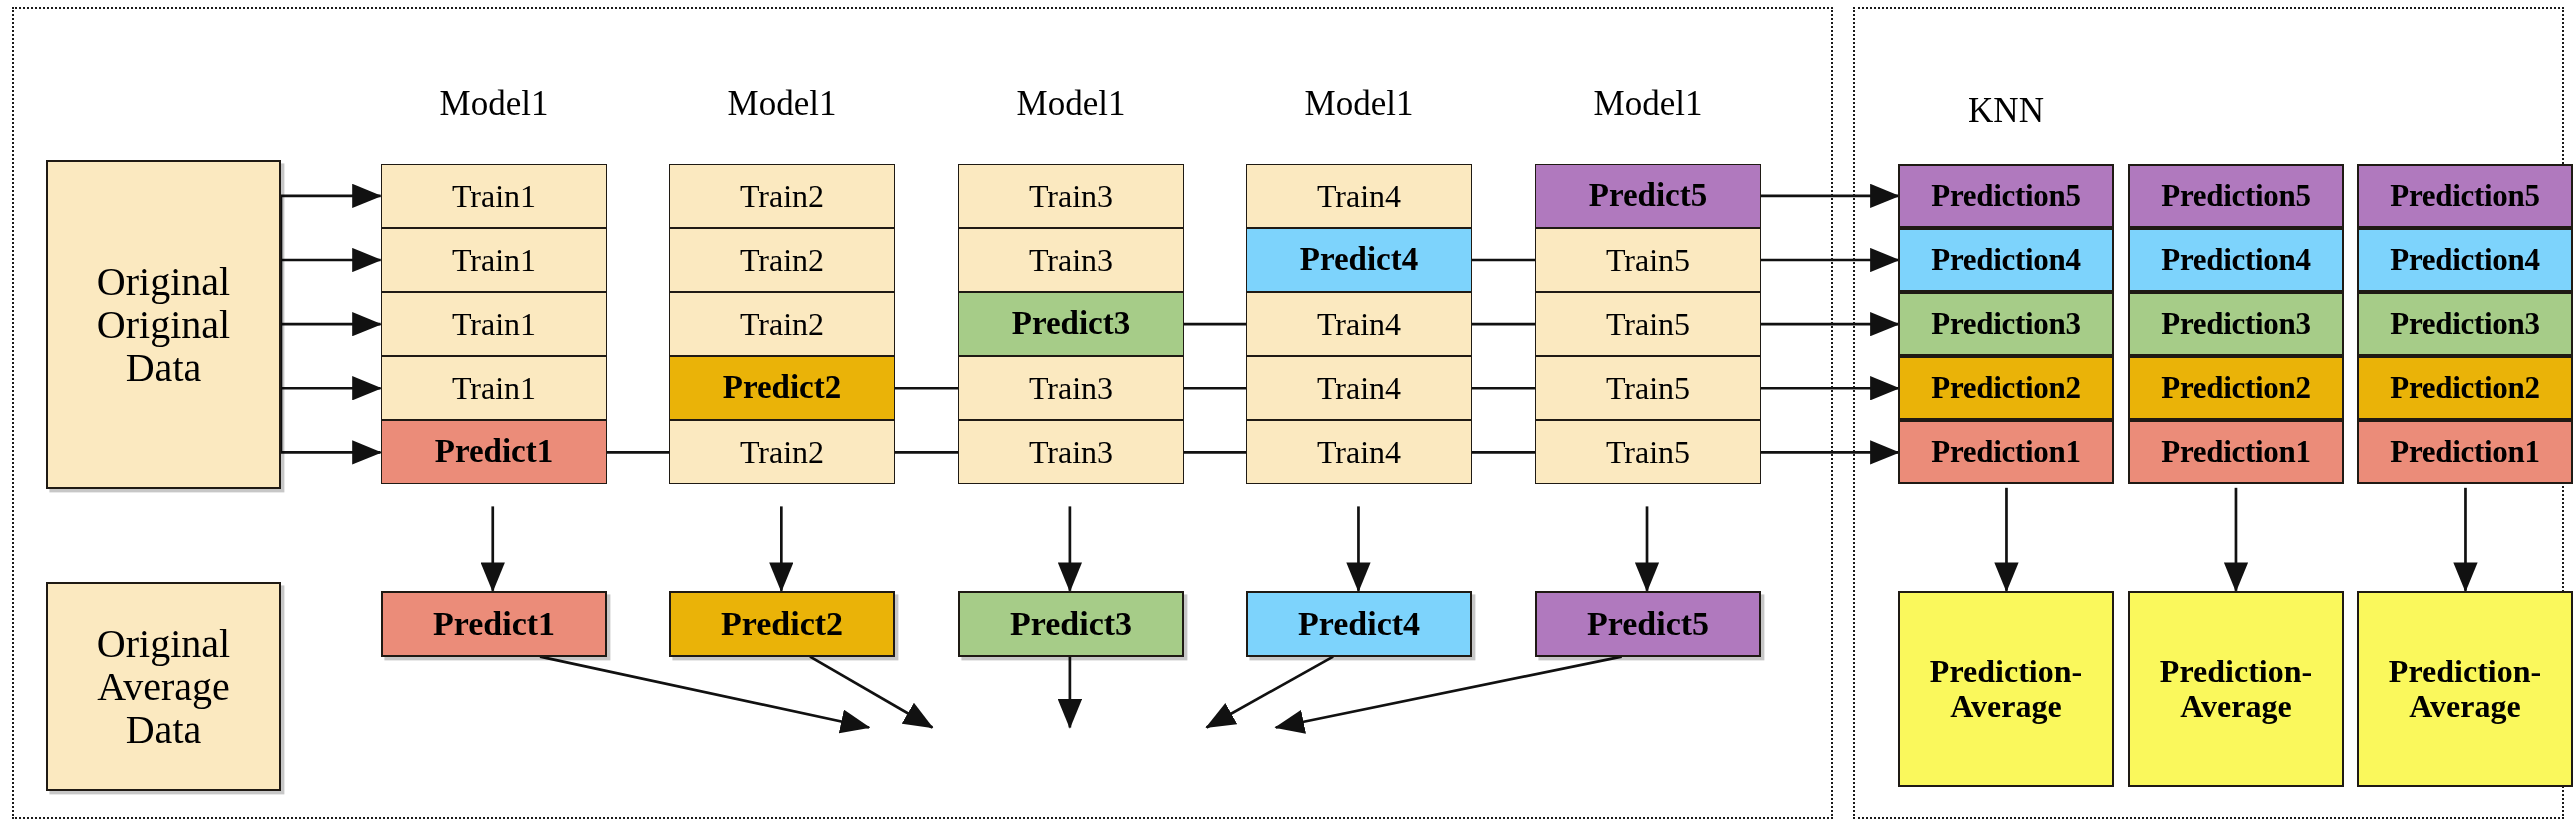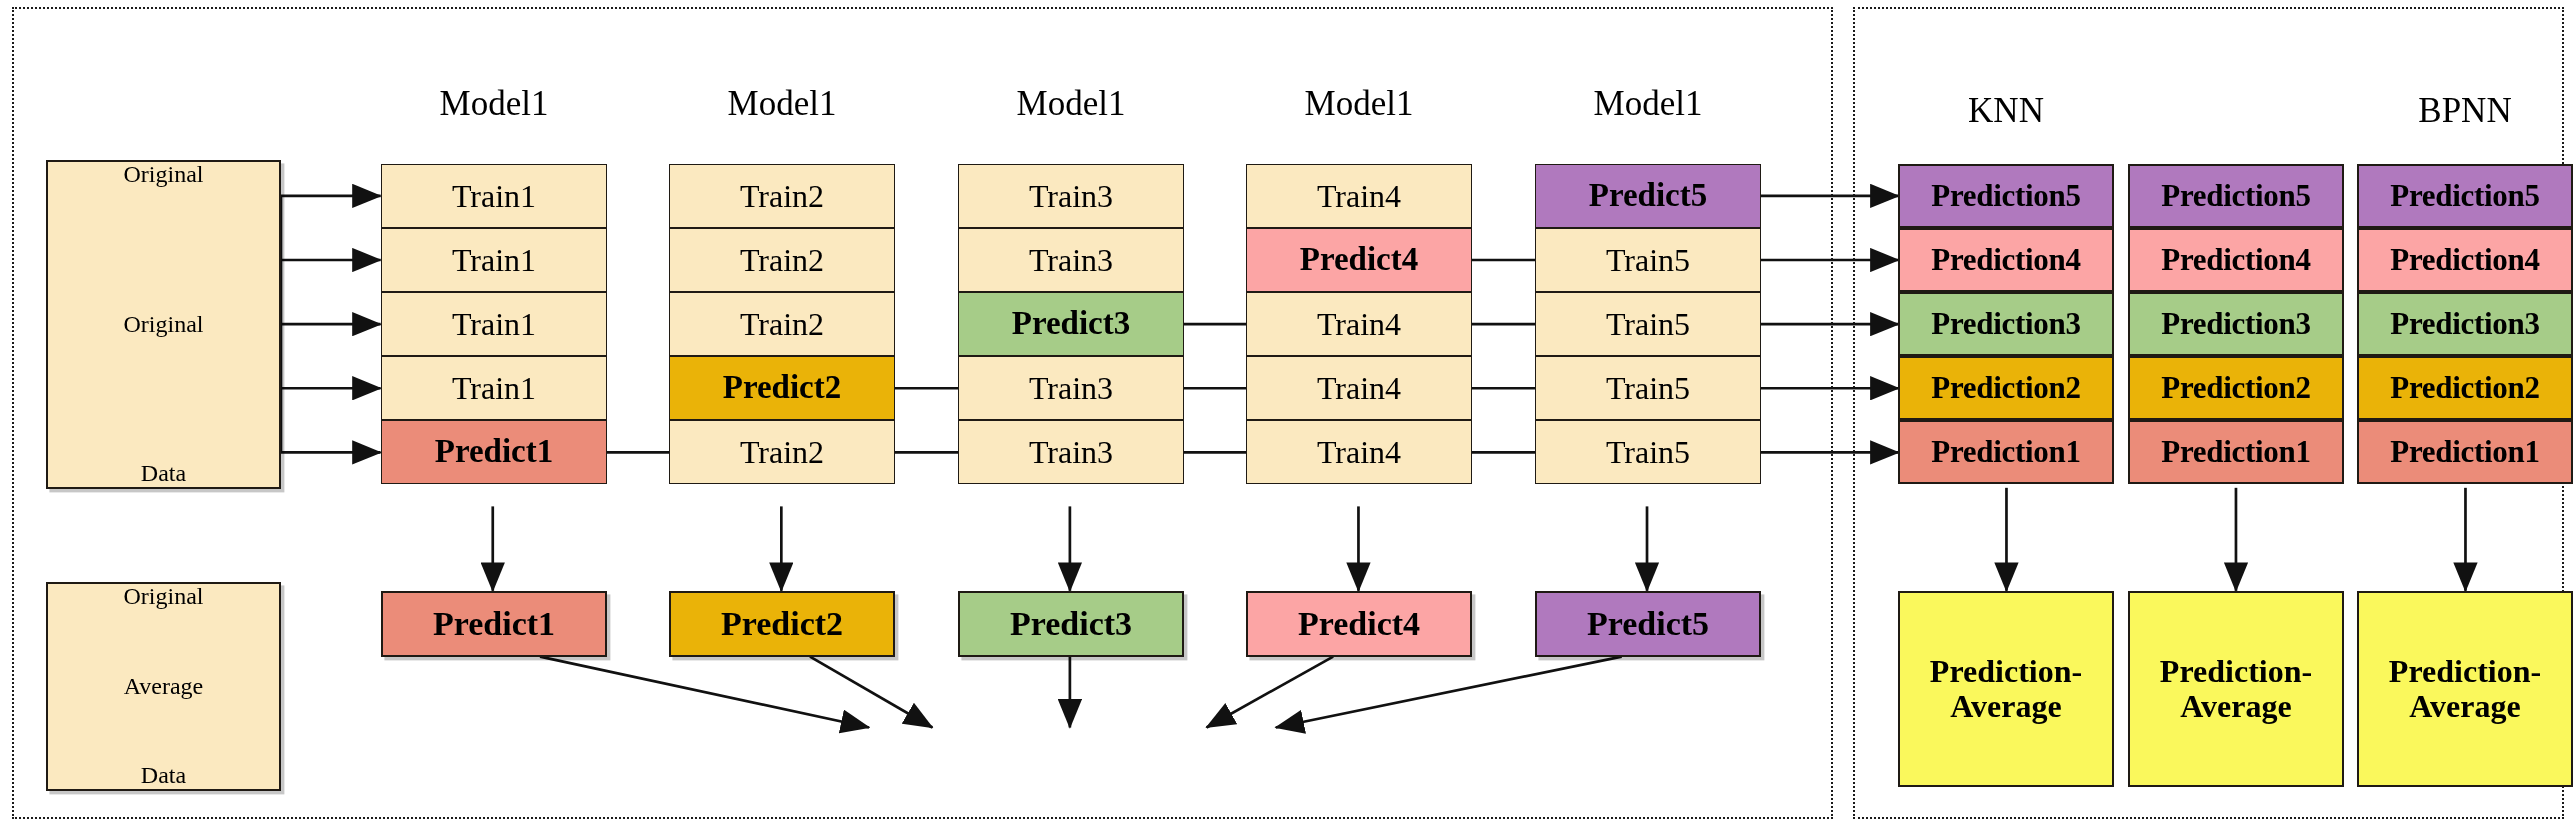--- a/index.html
+++ b/index.html
@@ -21,31 +21,31 @@
     position:absolute;box-sizing:border-box;
     border:2.5px solid #1f1a14;
     display:flex;align-items:center;justify-content:center;
     text-align:center;line-height:1.08;
     color:#000;
   }
   .cream{background:#FBE9C0;}
   .c1{background:#EB8C79;}
   .c2{background:#eab308;}
   .c3{background:#A6CC88;}
-  .c4{background:#fca5a5;}
+  .c4{background:#7dd3fc;}
   .c5{background:#B079BE;}
   .cavg{background:#FAF85C;}
 
   .serif-plain{font-family:"Liberation Serif","DejaVu Serif",serif;font-weight:400;}
   .serif-bold{font-family:"Liberation Serif","DejaVu Serif",serif;font-weight:700;}
 
   
   .datasrc{
-    font-size:24px;font-weight:400;
-    flex-direction:column;box-shadow:3.4px 3.4px 0 rgba(0,0,0,.22);justify-content:space-between;
+    font-size:40px;font-weight:400;
+    flex-direction:column;box-shadow:3.4px 3.4px 0 rgba(0,0,0,.22);
   }
   .datasrc span{display:block;}
 
   
   .cell{
     font-size:32px;border-width:1.7px;
   }
   .cell.plain{font-weight:400;}
   .cell.hl{font-weight:700;font-size:33px;}
 
@@ -182,21 +182,20 @@
   <div class="box cell plain cream serif-plain" style="left:1535px;top:420px;width:226px;height:64px;">Train5</div>
 
   <div class="box predbox c1 serif-bold" style="left:381px;top:591px;width:226px;height:66px;">Predict1</div>
   <div class="box predbox c2 serif-bold" style="left:669px;top:591px;width:226px;height:66px;">Predict2</div>
   <div class="box predbox c3 serif-bold" style="left:958px;top:591px;width:226px;height:66px;">Predict3</div>
   <div class="box predbox c4 serif-bold" style="left:1246px;top:591px;width:226px;height:66px;">Predict4</div>
   <div class="box predbox c5 serif-bold" style="left:1535px;top:591px;width:226px;height:66px;">Predict5</div>
 
 
   <div class="colhead" style="left:1898px;top:91px;width:216px;">KNN</div>
-  <div class="colhead" style="left:2357px;top:91px;width:216px;">BPNN</div>
 
   <div class="box mcell c5 serif-bold" style="left:1898px;top:164px;width:216px;height:64px;">Prediction5</div>
   <div class="box mcell c5 serif-bold" style="left:2128px;top:164px;width:216px;height:64px;">Prediction5</div>
   <div class="box mcell c5 serif-bold" style="left:2357px;top:164px;width:216px;height:64px;">Prediction5</div>
 
   <div class="box mcell c4 serif-bold" style="left:1898px;top:228px;width:216px;height:64px;">Prediction4</div>
   <div class="box mcell c4 serif-bold" style="left:2128px;top:228px;width:216px;height:64px;">Prediction4</div>
   <div class="box mcell c4 serif-bold" style="left:2357px;top:228px;width:216px;height:64px;">Prediction4</div>
 
   <div class="box mcell c3 serif-bold" style="left:1898px;top:292px;width:216px;height:64px;">Prediction3</div>

